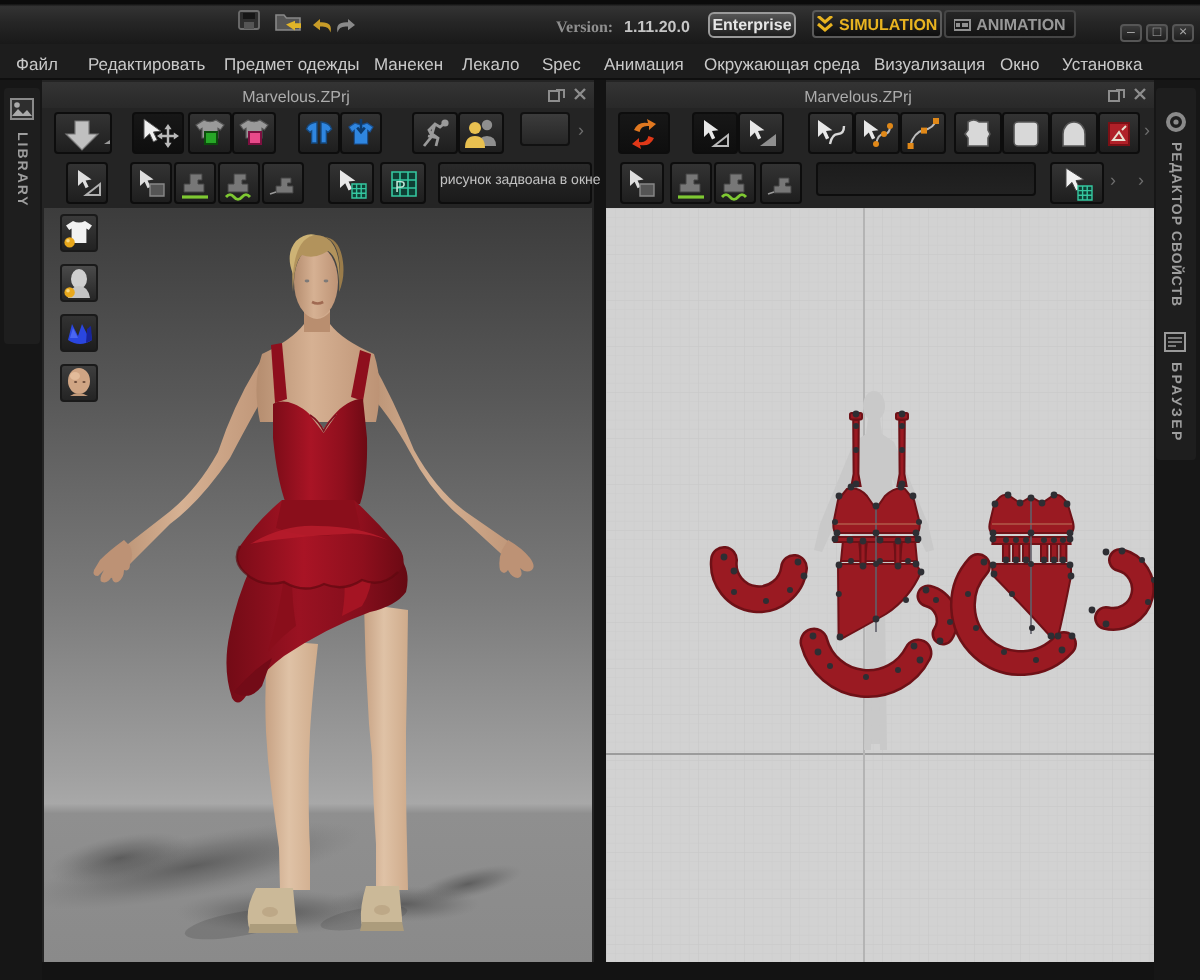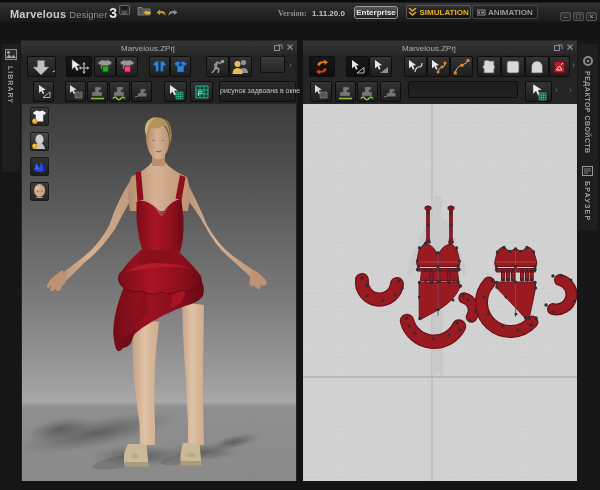--- a/index.html
+++ b/index.html
@@ -62,21 +62,20 @@
 #bottombar { left:21px; top:481px; width:556px; height:9px; background:#131313; }
 
 
 .thumb { position:absolute; left:5px; width:19px; height:19px; border-radius:2px; }
 </style>
 </head>
 <body>
 <div id="app">
 
   <div id="titlebar" class="abs">
-    <div id="logo" class="abs"><b>Marvelous</b> <span class="d">Designer</span><span class="n" style="margin-left:2px;">3</span></div>
     <svg class="abs" width="62" height="14" style="left:119px; top:4px;">
 
       <rect x="0.5" y="1.5" width="10" height="9" rx="1" fill="#2e2e2e" stroke="#6e6e6e" stroke-width="0.9"></rect>
       <rect x="2.5" y="2.5" width="6" height="3" fill="#161616"></rect>
       <rect x="3" y="7" width="5" height="3.5" fill="#555"></rect>
 
       <path d="M19 3.5 l4 0 1.2 1.5 6.8 0 0 6 -12 0 z" fill="#555" stroke="#888" stroke-width="0.8"></path>
       <path d="M25 8.2 l4.5 -1.8 0 1.2 3 0 0 2.4 -3 0 0 1.2 z" fill="#e0b428" transform="translate(-1,0)"></path>
 
       <path d="M41 5.5 l-3.5 3 3.5 2.6 0 -1.8 q4.5 -0.6 5.2 3 q1.4 -5.6 -5.2 -5.2 z" fill="#c89c28"></path>
@@ -92,20 +91,33 @@
     <div id="animtab" class="abs"><svg width="9" height="7" style="vertical-align:-1px;">
           <rect x="0" y="1" width="8" height="5" fill="none" stroke="#909090"></rect>
           <rect x="1" y="2.5" width="2" height="2" fill="#909090"></rect>
           <rect x="4" y="2.5" width="3" height="2" fill="#909090"></rect>
         </svg> ANIMATION</div>
     <div class="winbtn abs" style="left:560px;">–</div>
     <div class="winbtn abs" style="left:573px;">□</div>
     <div class="winbtn abs" style="left:586px;">×</div>
   </div>
 
+  <div id="menubar" class="abs">
+    <div class="mi" style="left:8px;">Файл</div>
+    <div class="mi" style="left:44px;">Редактировать</div>
+    <div class="mi" style="left:112px;">Предмет одежды</div>
+    <div class="mi" style="left:187px;">Манекен</div>
+    <div class="mi" style="left:231px;">Лекало</div>
+    <div class="mi" style="left:271px;">Spec</div>
+    <div class="mi" style="left:302px;">Анимация</div>
+    <div class="mi" style="left:352px;">Окружающая среда</div>
+    <div class="mi" style="left:437px;">Визуализация</div>
+    <div class="mi" style="left:500px;">Окно</div>
+    <div class="mi" style="left:531px;">Установка</div>
+  </div>
 
   <div id="lstrip" class="abs">
     <div id="ltab" class="abs">
       <svg class="abs" width="12" height="11" style="left:3px; top:5px;">
           <rect x="0.5" y="0.5" width="11" height="10" fill="#2e2e2e" stroke="#8a8a8a"></rect>
           <circle cx="3.5" cy="3.5" r="1.4" fill="#aaa"></circle>
           <path d="M1 9 l3 -3.5 2.5 2.5 2 -2 2.5 3 z" fill="#aaa"></path>
         </svg>
       <div class="vtxt abs" style="left:5px; top:22px;">LIBRARY</div>
     </div>

